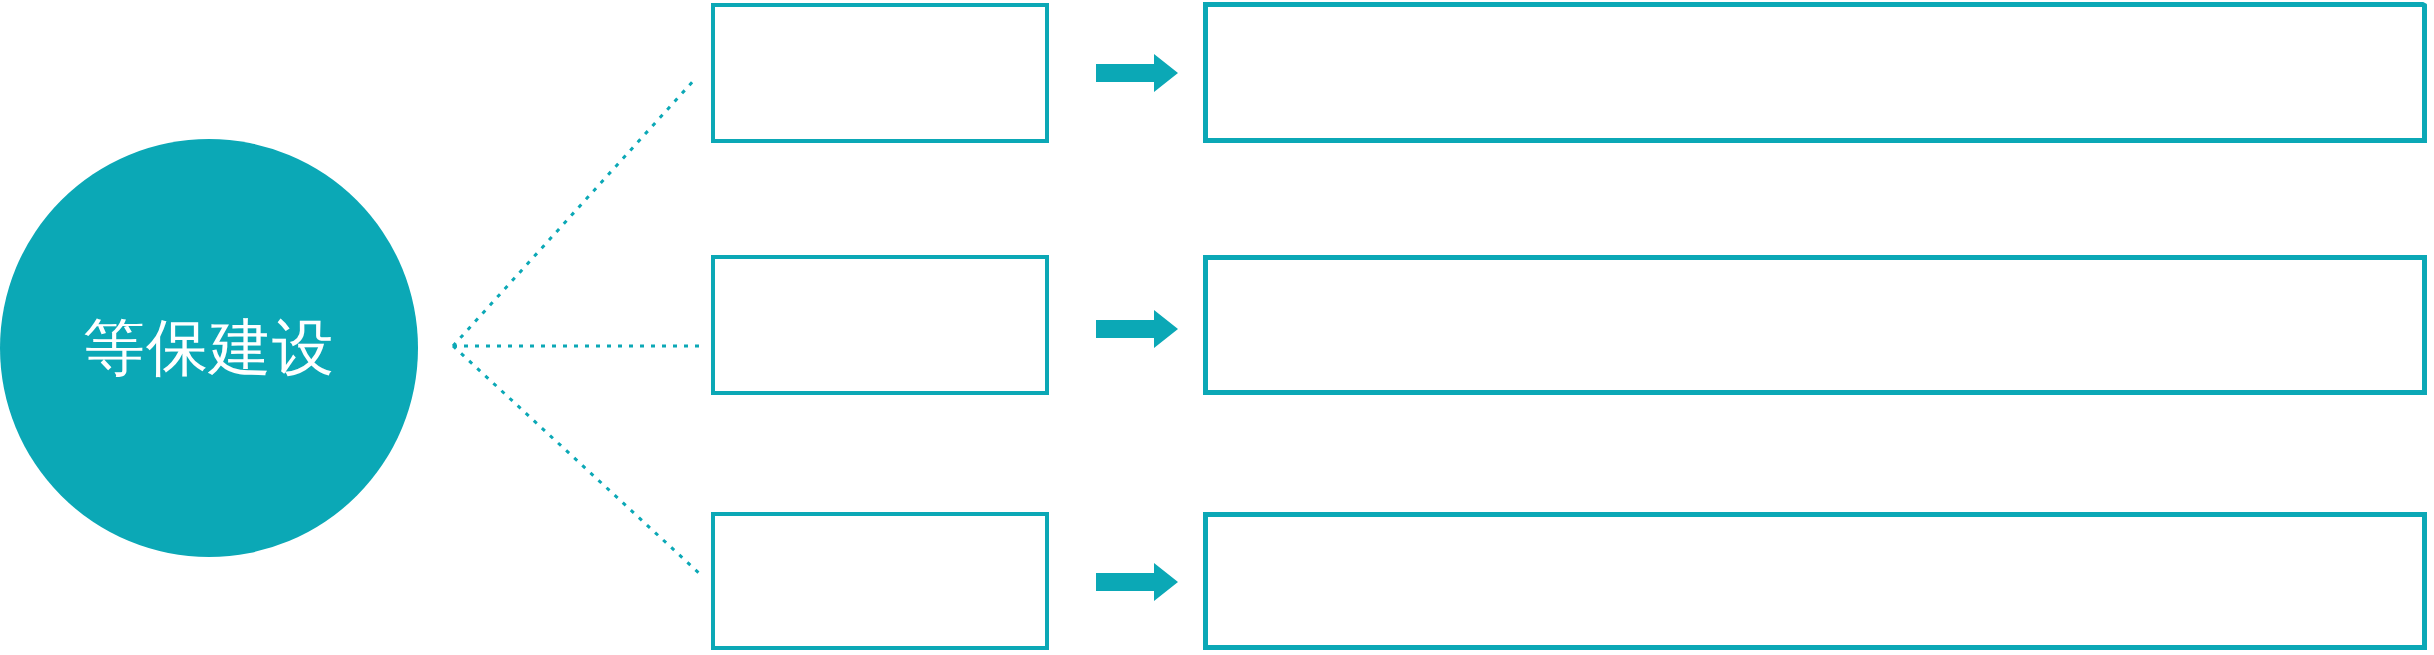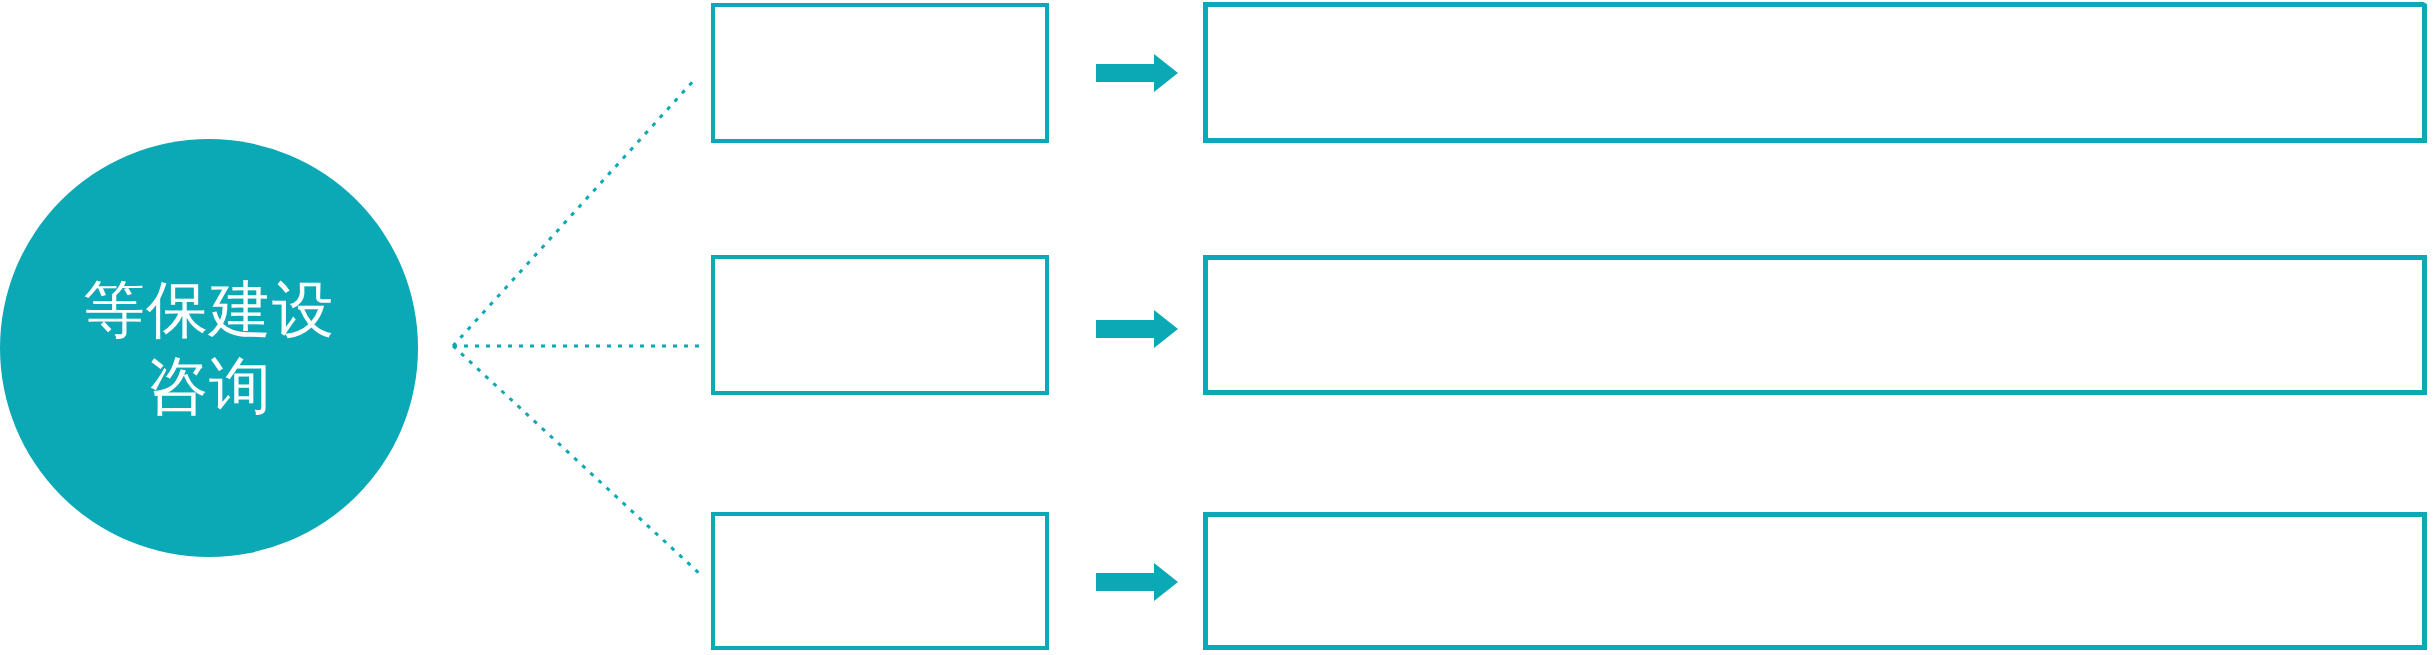--- a/index.html
+++ b/index.html
@@ -77,21 +77,20 @@
 <div class="canvas">
 
   <svg class="connector-svg" viewBox="0 0 2434 655" xmlns="http://www.w3.org/2000/svg">
     <line x1="453" y1="346" x2="695" y2="79"></line>
     <line x1="453" y1="346" x2="700" y2="346"></line>
     <line x1="453" y1="346" x2="700" y2="574"></line>
   </svg>
 
   <div class="circle">
     <span>等保建设</span>
-    <span>咨询</span>
   </div>
 
   <div class="small-box r1"></div>
   <svg class="arrow r1" viewBox="0 0 82 38" xmlns="http://www.w3.org/2000/svg">
     <polygon points="0,10 58,10 58,0 82,19 58,38 58,28 0,28"></polygon>
   </svg>
   <div class="large-box r1"></div>
 
   <div class="small-box r2"></div>
   <svg class="arrow r2" viewBox="0 0 82 38" xmlns="http://www.w3.org/2000/svg">

